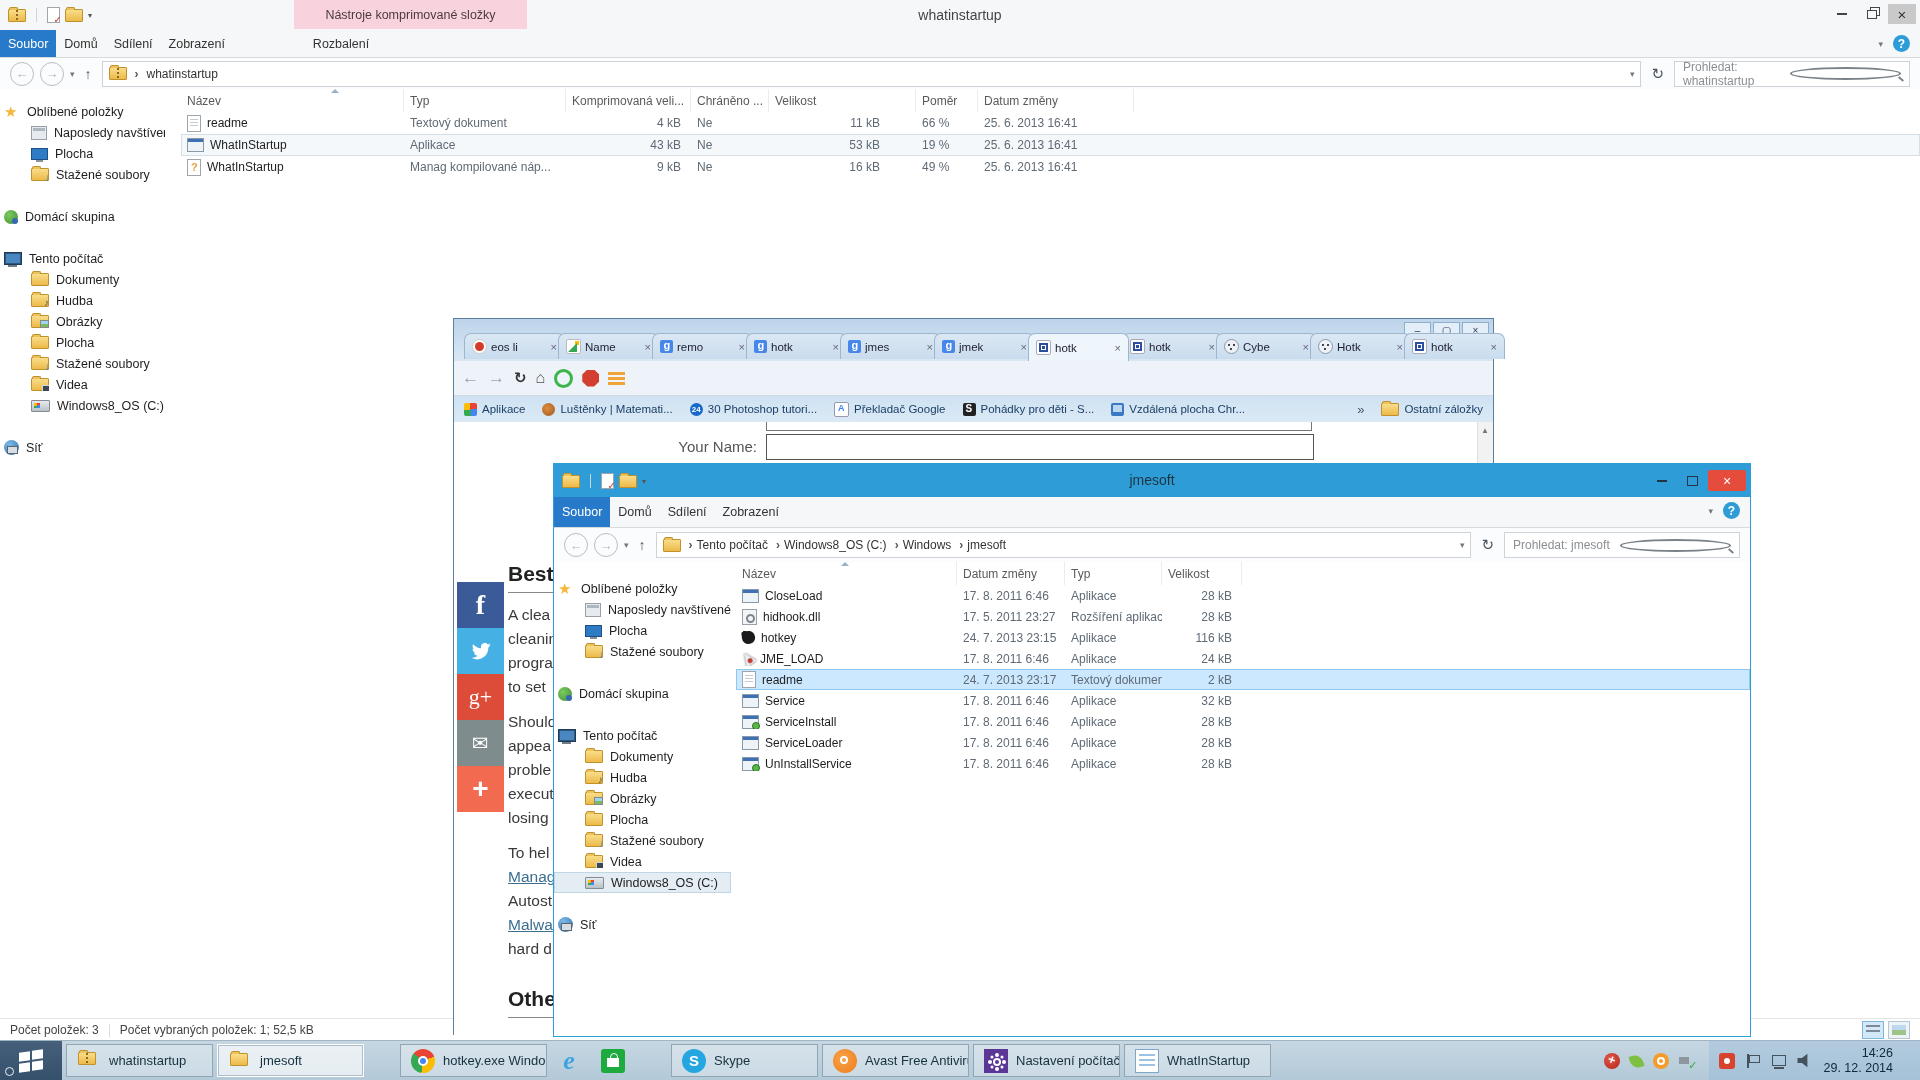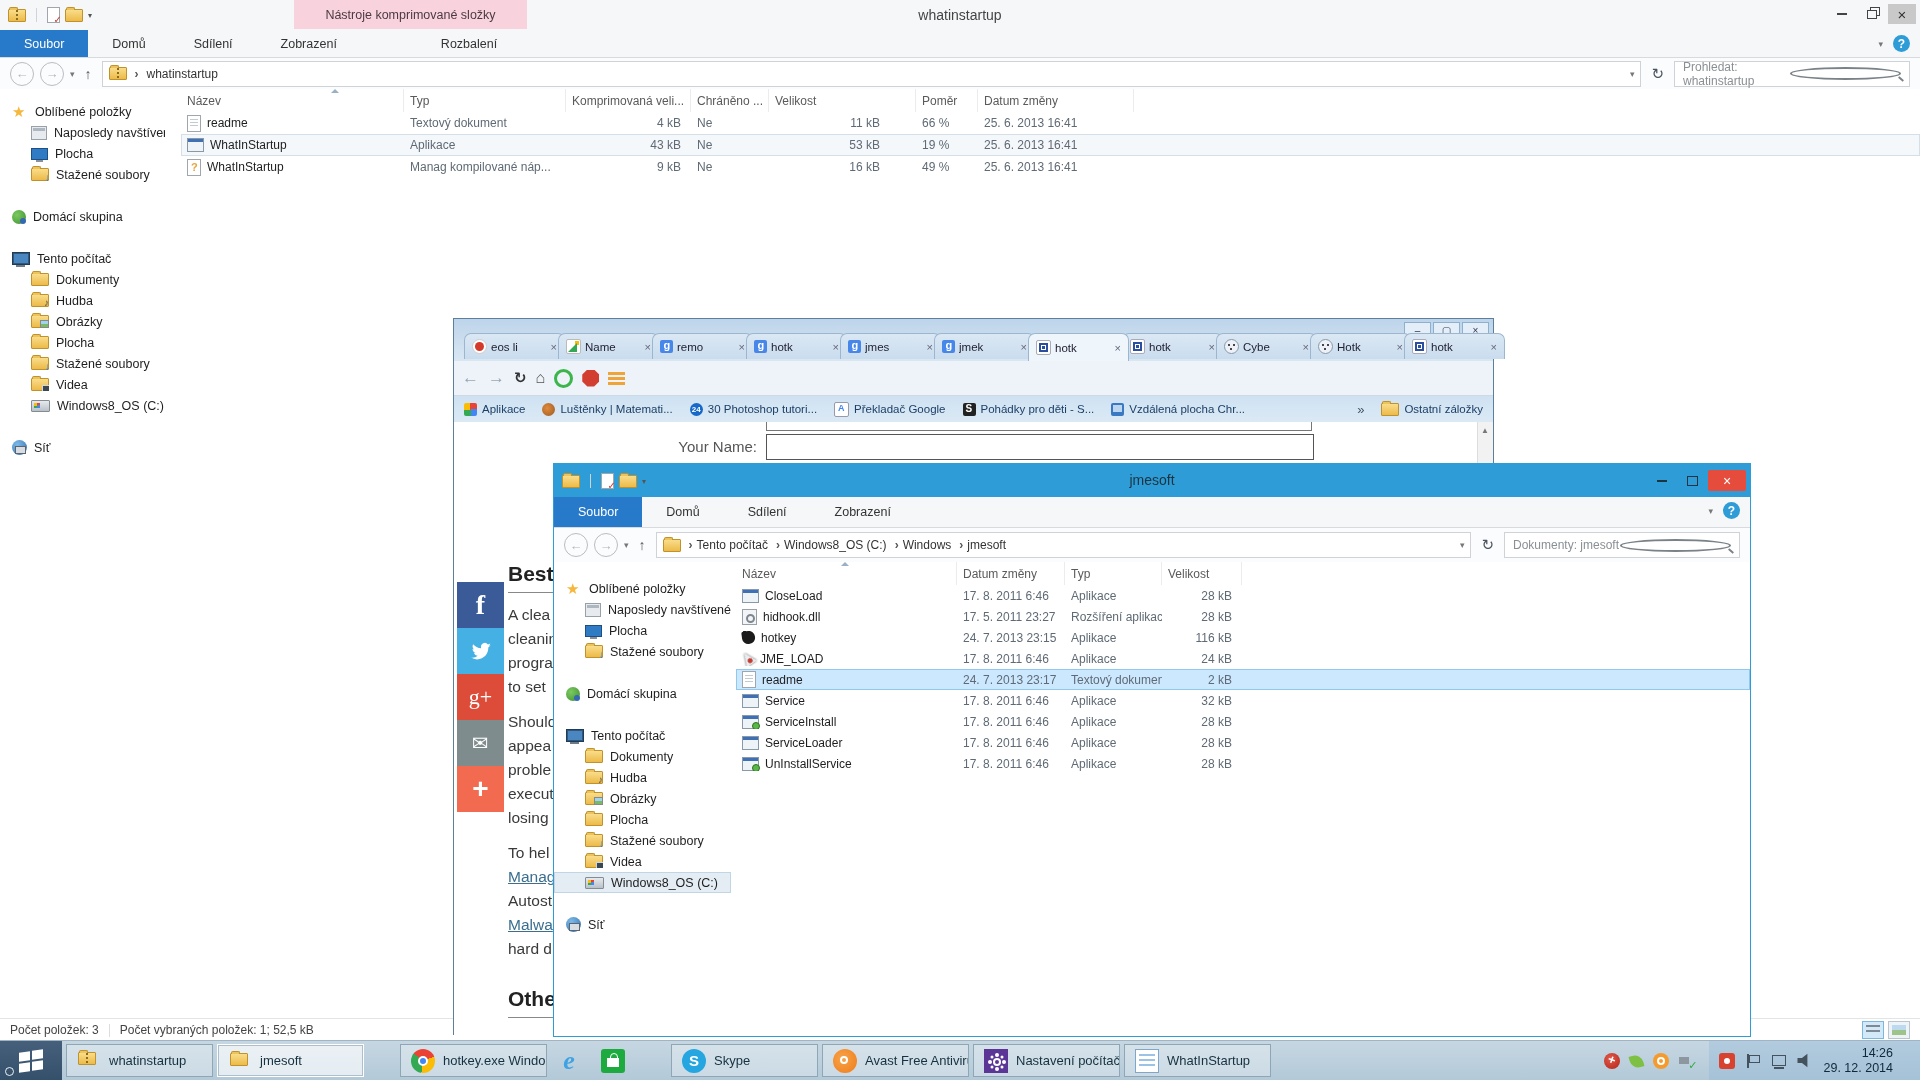--- a/index.html
+++ b/index.html
@@ -69,41 +69,41 @@
   .w-back{position:absolute;inset:0 0 39px 0;background:#fff;}
   .w-back .tbar{position:relative;height:30px;background:#f6f7f9;}
   .qat{position:absolute;left:8px;top:7px;gap:5px;}
   .qat .chev{font-size:8px;color:#555;}
   .ctxgroup{position:absolute;left:294px;top:0;width:233px;height:29px;background:#f8d3de;
     display:flex;align-items:center;justify-content:center;font-size:12.5px;color:#4c3a41;}
   .ttitle{position:absolute;left:0;right:0;text-align:center;line-height:30px;font-size:14px;color:#444;}
   .tctrl{position:absolute;right:4px;top:4px;gap:2px;}
   .tctrl .g-close{background:#c9c9c9;}
   .ribbon{position:relative;height:27px;background:#f6f7f9;border-bottom:1px solid #d8dbde;display:flex;align-items:stretch;}
-  .rtab{padding:4px 24px;font-size:12.5px;color:#333;display:flex;align-items:center;}
+  .rtab{padding:4px 8px;font-size:12.5px;color:#333;display:flex;align-items:center;}
   .rtab.file-tab{background:#2779c9;color:#fff;}
   .rtab.ctx-tab{margin-left:52px;padding:0 28px;}
   .ribbon-right{position:absolute;right:10px;top:5px;gap:10px;}
   .addr{height:31px;background:#fbfcfd;display:flex;align-items:center;padding:0 10px;gap:6px;}
   .navbtn{width:22px;height:22px;border:1px solid #b9bdc1;border-radius:50%;color:#b5b5b5;font-size:13px;
     display:flex;align-items:center;justify-content:center;flex:none;}
   .upbtn{color:#555;font-size:14px;margin:0 4px;}
   .bcrumb{flex:1;height:24px;background:#fff;border:1px solid #cfd3d7;display:flex;align-items:center;padding:0 6px;gap:4px;font-size:12px;color:#333;}
   .bcrumb .spacer{flex:1;}
   .crumbsep::before{content:"›";color:#555;font-weight:bold;padding:0 4px;}
   .refresh{color:#4a5560;font-size:15px;margin:0 4px;}
   .searchbox{width:218px;height:24px;background:#fff;border:1px solid #cfd3d7;display:flex;align-items:center;
     padding:0 8px;font-size:12px;color:#8a8f94;flex:none;}
   .searchbox span{flex:1;}
   .wmain{display:flex;position:absolute;top:89px;bottom:22px;left:0;right:0;}
   
   .nav{width:165px;flex:none;padding-top:12px;overflow:hidden;}
   .w-jme .nav{width:177px;padding-top:16px;}
   .nav .item{height:21px;display:flex;align-items:center;gap:7px;font-size:12.5px;color:#1e1e1e;white-space:nowrap;}
-  .nav .lvl0{padding-left:12px;}
+  .nav .lvl0{padding-left:4px;}
   .nav .lvl1{padding-left:31px;}
   .nav .gap{margin-top:21px;}
   .w-jme .nav .item:nth-of-type(13){background:#e4edf4;box-shadow:inset 0 0 0 1px #c0d6e5;}
   
   .files{flex:1;position:relative;}
   .hdr{display:grid;font-size:12px;color:#5a5a5a;}
   .hc{padding:5px 0 4px 6px;border-right:1px solid #ececec;position:relative;}
   .hdr .hc:first-child::after{content:"";position:absolute;top:0;left:150px;width:0;height:0;
     border-left:4px solid transparent;border-right:4px solid transparent;border-bottom:4px solid #9ab0c4;}
   .row{display:grid;height:22px;align-items:center;font-size:12px;color:#5f6a75;}
@@ -671,21 +671,21 @@
           </span>
           <span class="flex">
             <span class="crumbsep"></span>
             <span>jmesoft</span>
           </span>
         <span class="spacer"></span>
         <span class="chev">▾</span>
       </div>
       <span class="refresh">↻</span>
       <div class="searchbox">
-        <span>Dokumenty: jmesoft</span>
+        <span>Prohledat: jmesoft</span>
         <span class="mag"></span>
       </div>
     </div>
     <div class="wmain">
       <div class="nav">
 
           <div class="item lvl0">
             <span class="ic istar"></span>
             <span>Oblíbené položky</span>
           </div>

